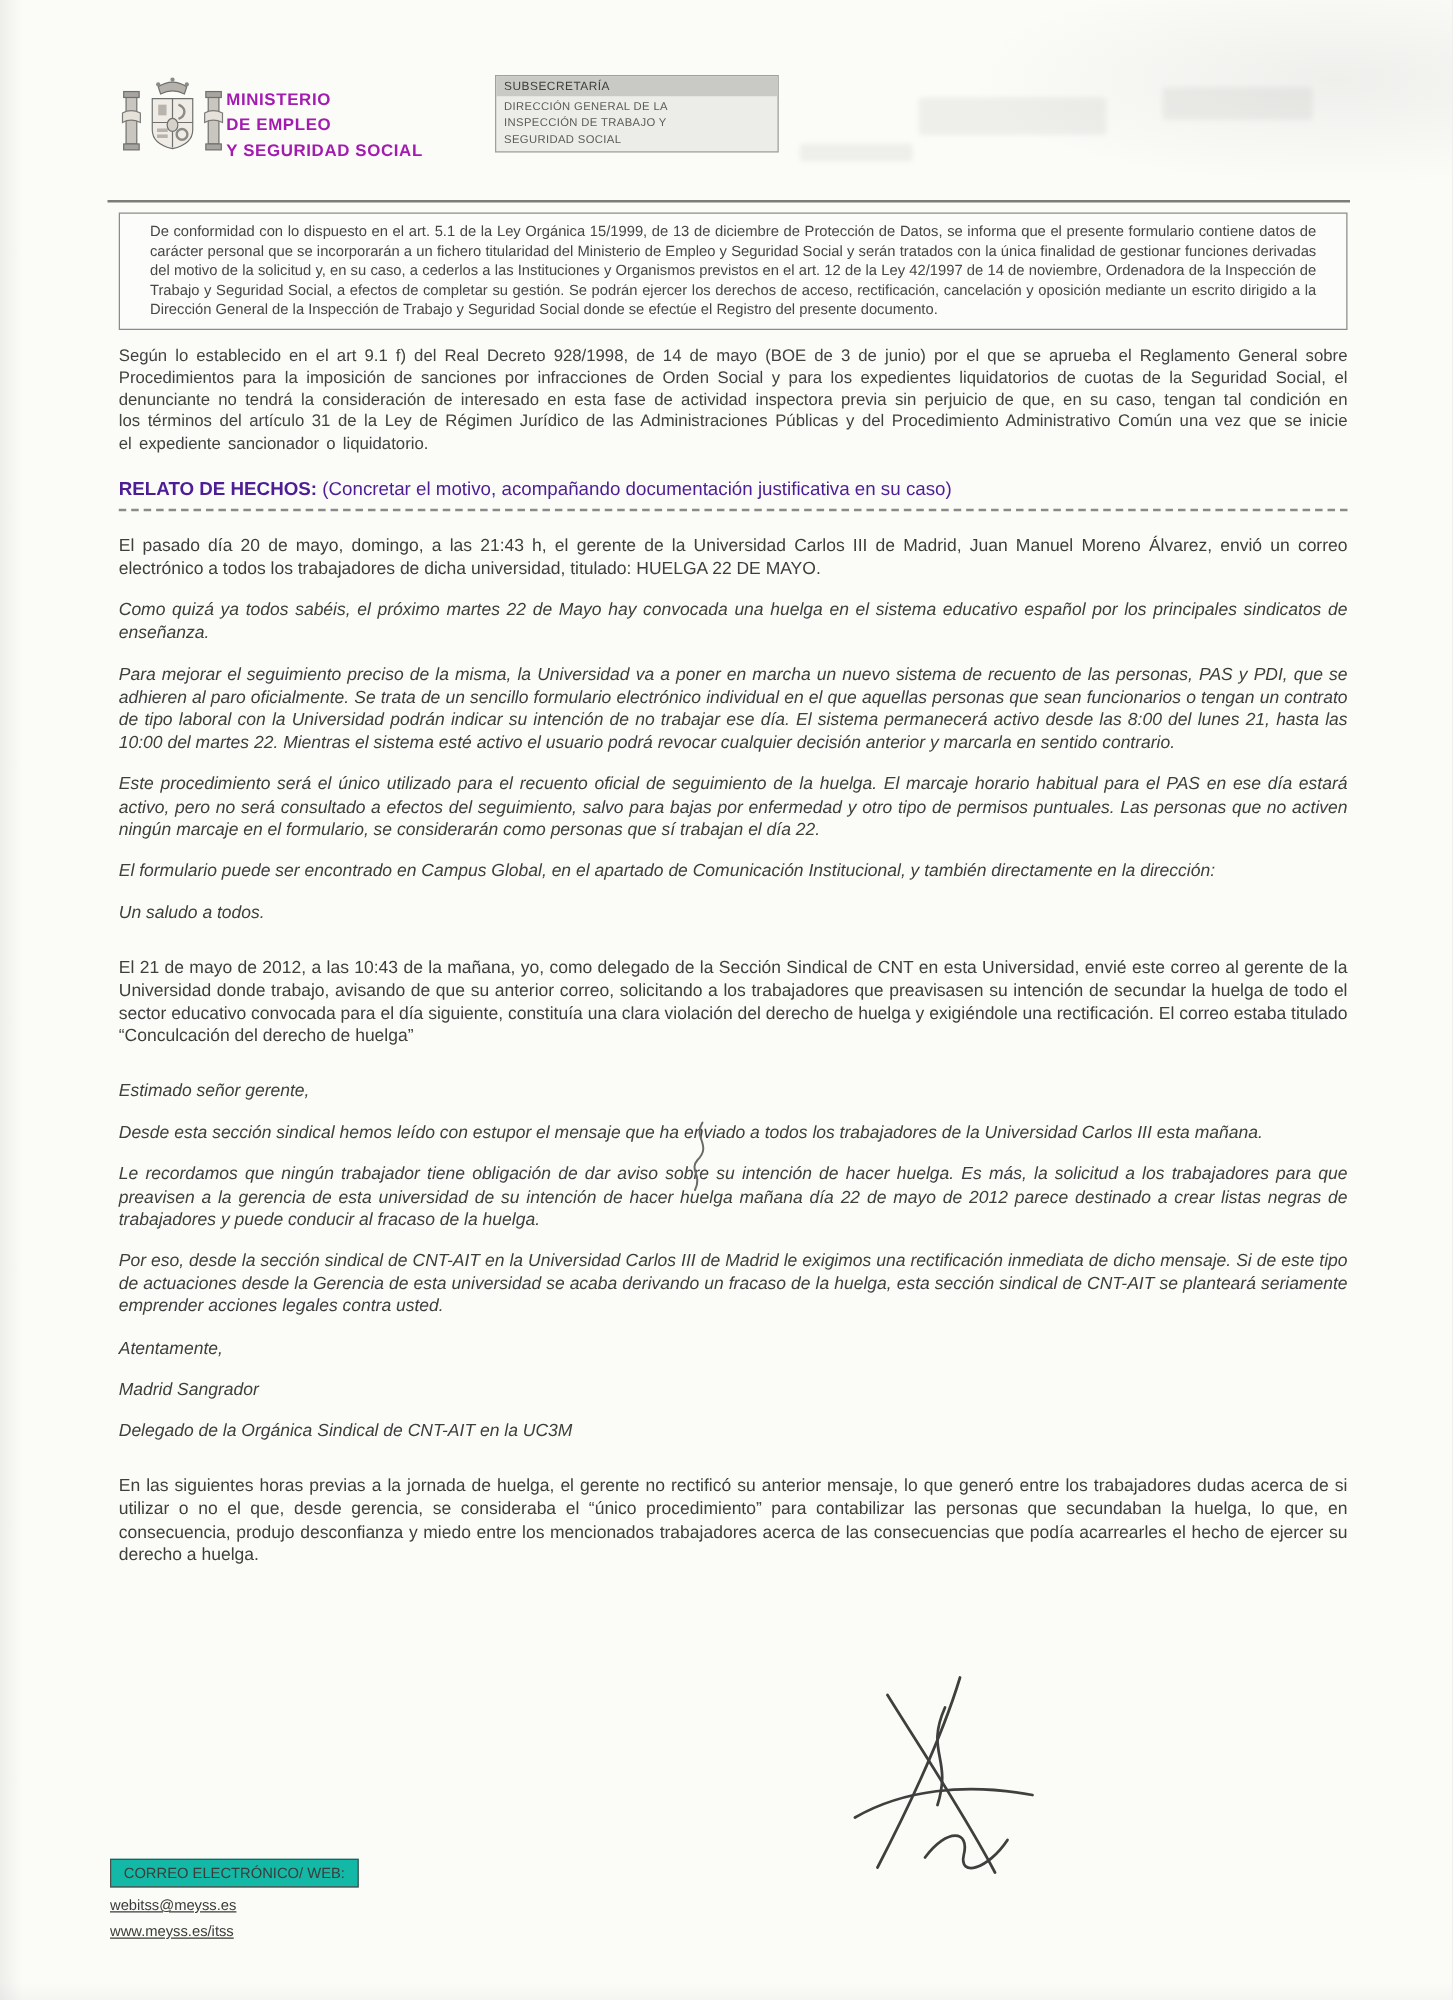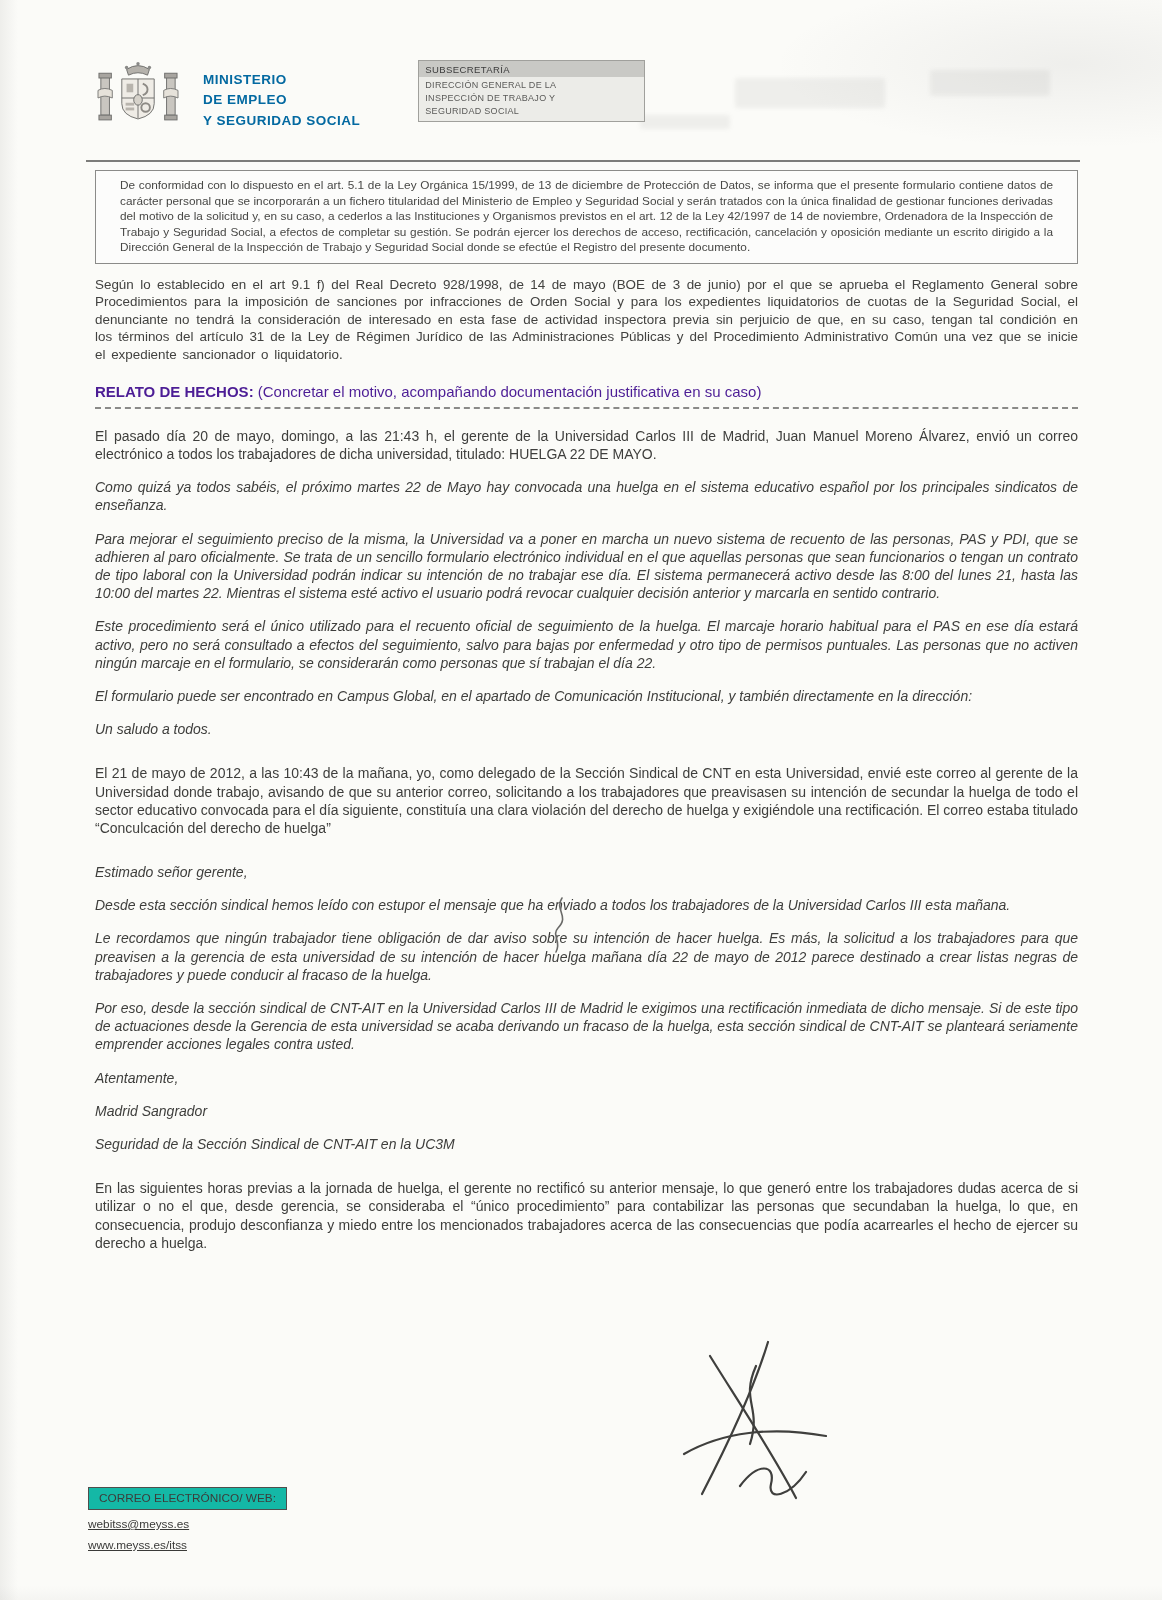--- a/index.html
+++ b/index.html
@@ -20,21 +20,21 @@
   }
   
   .artifact { position:absolute; background:#9a9a98; opacity:.13; filter:blur(2px); border-radius:2px; }
   .a1 { left:735px; top:78px;  width:150px; height:30px; }
   .a2 { left:930px; top:70px;  width:120px; height:26px; }
   .a3 { left:640px; top:115px; width:90px;  height:14px; }
 
   
   .doc-header { position:absolute; top:58px; left:95px; right:86px; display:flex; align-items:flex-start; }
   .emblem { width:86px; height:80px; flex:0 0 auto; }
-  .ministry { margin-left:22px; margin-top:12px; font-size:13.5px; font-weight:bold; letter-spacing:.5px; color:#0369a1; line-height:1.5; }
+  .ministry { margin-top:12px; font-size:13.5px; font-weight:bold; letter-spacing:.5px; color:#a21caf; line-height:1.5; }
   .dept-box { margin-left:58px; margin-top:2px; width:227px; border:1px solid #a0a09c; background:#ececе8; background:#ecece8; }
   .dept-strip { background:#c9c9c5; color:#3c3c3c; font-size:9.5px; letter-spacing:.4px; padding:3px 6px 2px; }
   .dept-line  { font-size:9px; color:#5a5a58; letter-spacing:.3px; padding:3px 6px 0; }
   .dept-box .dept-line:last-child { padding-bottom:5px; }
 
   .rule { position:absolute; top:160px; left:86px; right:82px; border-top:2px solid #7c7c7a; }
 
   
   .content { position:absolute; top:170px; left:95px; right:84px; }
 
@@ -136,21 +136,21 @@
 
 
     <p class="para italic mt-lg">Un saludo a todos.</p>
     <p class="para mt-md">El 21 de mayo de 2012, a las 10:43 de la mañana, yo, como delegado de la Sección Sindical de CNT en esta Universidad, envié este correo al gerente de la Universidad donde trabajo, avisando de que su anterior correo, solicitando a los trabajadores que preavisasen su intención de secundar la huelga de todo el sector educativo convocada para el día siguiente, constituía una clara violación del derecho de huelga y exigiéndole una rectificación. El correo estaba titulado “Conculcación del derecho de huelga”</p>
     <p class="para italic mt-md">Estimado señor gerente,</p>
     <p class="para italic">Desde esta sección sindical hemos leído con estupor el mensaje que ha enviado a todos los trabajadores de la Universidad Carlos III esta mañana.</p>
     <p class="para italic">Le recordamos que ningún trabajador tiene obligación de dar aviso sobre su intención de hacer huelga. Es más, la solicitud a los trabajadores para que preavisen a la gerencia de esta universidad de su intención de hacer huelga mañana día 22 de mayo de 2012 parece destinado a crear listas negras de trabajadores y puede conducir al fracaso de la huelga.</p>
     <p class="para italic">Por eso, desde la sección sindical de CNT-AIT en la Universidad Carlos III de Madrid le exigimos una rectificación inmediata de dicho mensaje. Si de este tipo de actuaciones desde la Gerencia de esta universidad se acaba derivando un fracaso de la huelga, esta sección sindical de CNT-AIT se planteará seriamente emprender acciones legales contra usted.</p>
     <p class="para italic">Atentamente,</p>
     <p class="para italic">Madrid Sangrador</p>
-    <p class="para italic">Seguridad de la Sección Sindical de CNT-AIT en la UC3M</p>
+    <p class="para italic">Delegado de la Orgánica Sindical de CNT-AIT en la UC3M</p>
     <p class="para mt-md">En las siguientes horas previas a la jornada de huelga, el gerente no rectificó su anterior mensaje, lo que generó entre los trabajadores dudas acerca de si utilizar o no el que, desde gerencia, se consideraba el “único procedimiento” para contabilizar las personas que secundaban la huelga, lo que, en consecuencia, produjo desconfianza y miedo entre los mencionados trabajadores acerca de las consecuencias que podía acarrearles el hecho de ejercer su derecho a huelga.</p>
   </main>
 
   <div class="hand-mark">
     <svg width="34" height="62" viewBox="0 0 34 62" aria-hidden="true">
       <path d="M16 2 C8 14 24 20 12 32 C5 40 16 44 10 56" fill="none" stroke="#6a6a68" stroke-width="1.6" stroke-linecap="round"></path>
     </svg>
   </div>
 
   <div class="signature">

